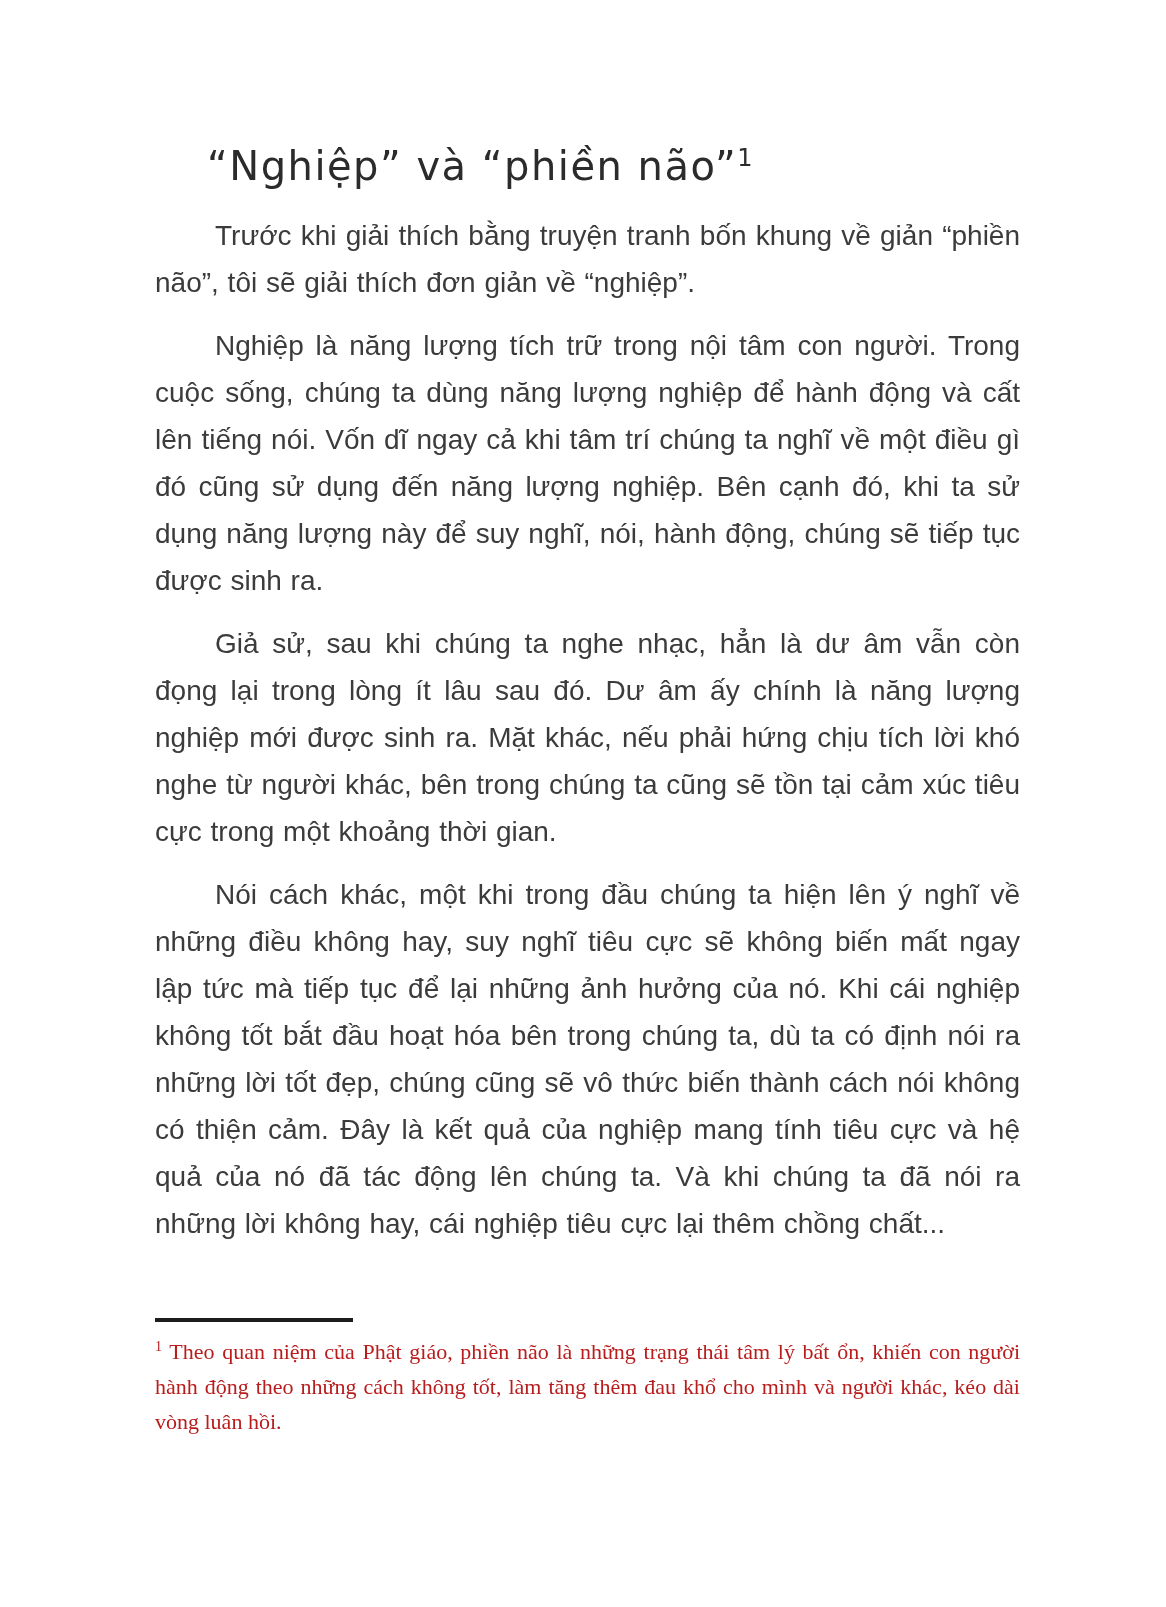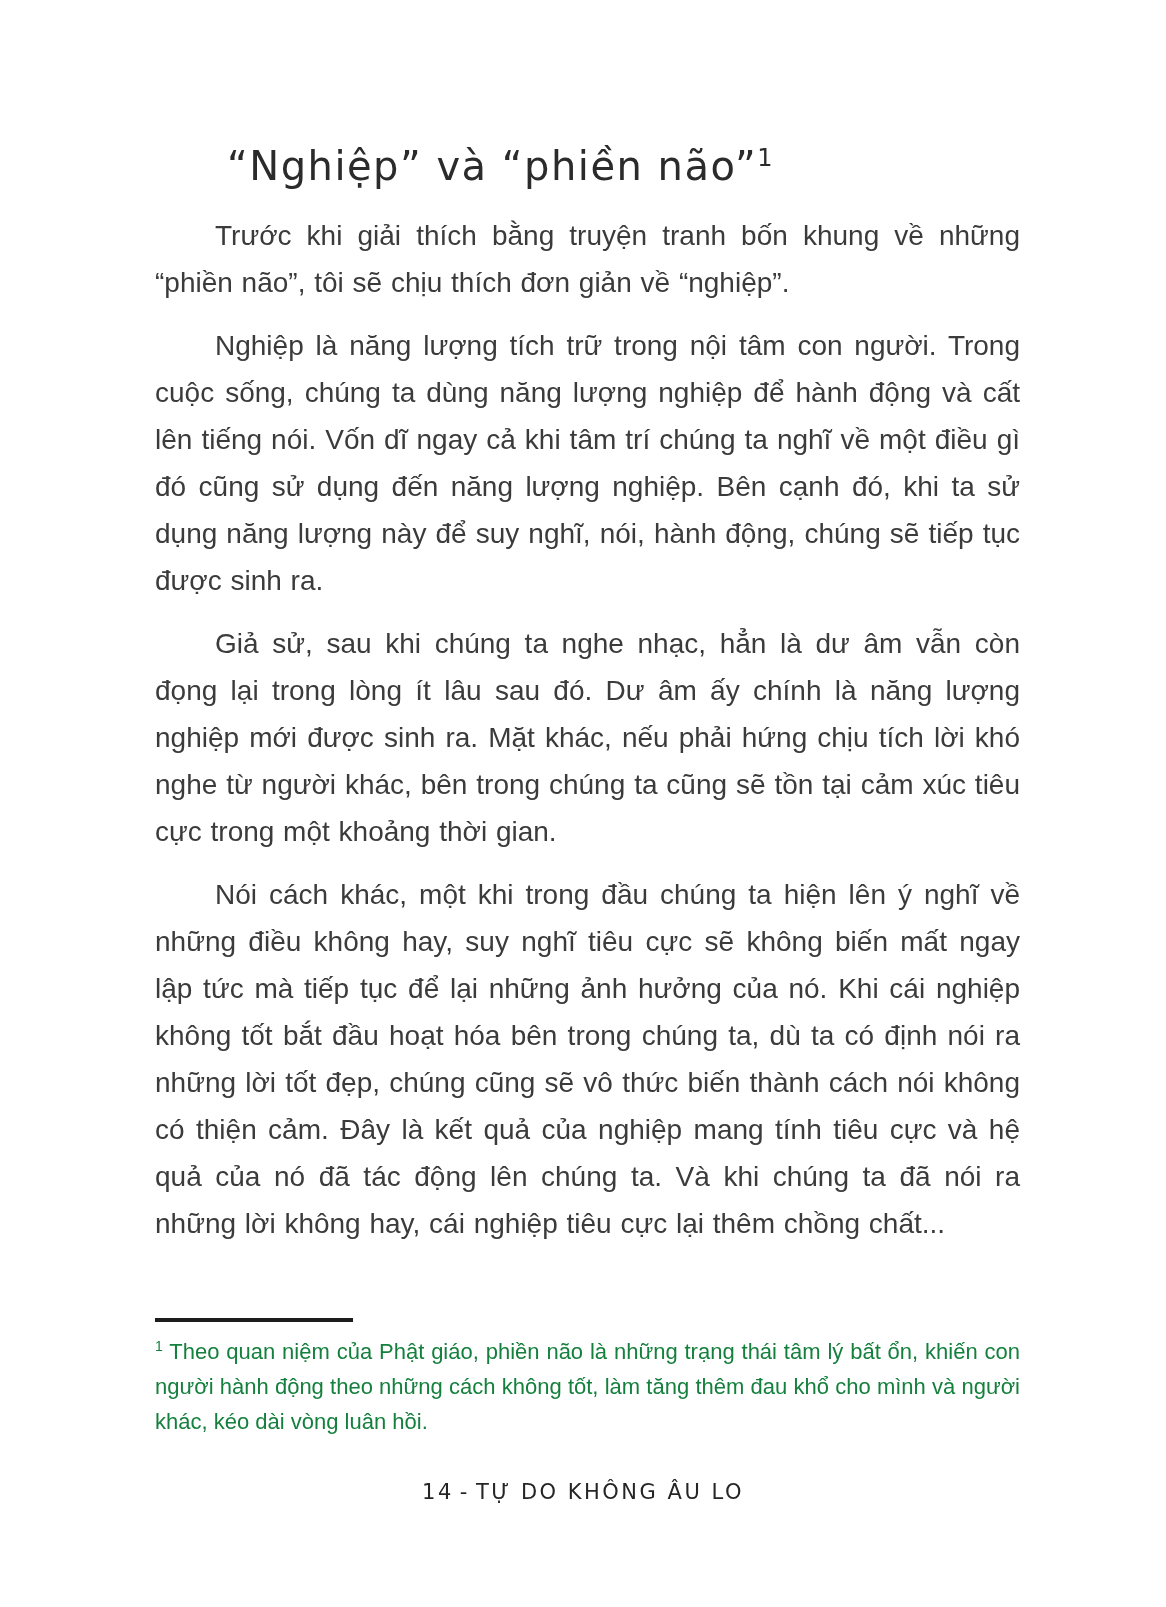--- a/index.html
+++ b/index.html
@@ -15,21 +15,21 @@
     overflow: hidden;
     font-family: "Liberation Sans", sans-serif;
   }
   .content {
     position: absolute;
     top: 0;
     left: 155px;
     width: 865px;
   }
   .chapter-heading {
-    margin: 142px 0 22px 72px;
+    margin: 142px 0 22px 52px;
     font-family: "DejaVu Sans", sans-serif;
     font-size: 40px;
     line-height: 48px;
     font-weight: 500;
     letter-spacing: 1.5px;
     color: #2b2b2b;
     white-space: nowrap;
   }
   .chapter-heading sup {
     font-size: 24px;
@@ -56,21 +56,22 @@
     width: 198px;
     height: 4px;
     background: #1d1d1d;
     margin: 0 0 12px 0;
   }
   .footnote-text {
     margin: 0;
     font-size: 22px;
     line-height: 35px;
     text-align: justify;
-    color: #15803d;
+    color: #b91c1c;
+    font-family: Liberation Serif, serif;
   }
   .footnote-text sup {
     font-size: 14px;
     line-height: 0;
   }
   .page-footer {
     position: absolute;
     top: 1480px;
     left: 0;
     width: 1166px;
@@ -86,30 +87,27 @@
   }
 </style>
 </head>
 <body>
 
 <div class="page">
   <div class="content">
 
     <h1 class="chapter-heading"><span>“Nghiệp” và “phiền não”</span><sup>1</sup></h1>
 
-    <p class="body-para">Trước khi giải thích bằng truyện tranh bốn khung về những “phiền não”, tôi sẽ chịu thích đơn giản về “nghiệp”.</p>
+    <p class="body-para">Trước khi giải thích bằng truyện tranh bốn khung về giản “phiền não”, tôi sẽ giải thích đơn giản về “nghiệp”.</p>
 
     <p class="body-para">Nghiệp là năng lượng tích trữ trong nội tâm con người. Trong cuộc sống, chúng ta dùng năng lượng nghiệp để hành động và cất lên tiếng nói. Vốn dĩ ngay cả khi tâm trí chúng ta nghĩ về một điều gì đó cũng sử dụng đến năng lượng nghiệp. Bên cạnh đó, khi ta sử dụng năng lượng này để suy nghĩ, nói, hành động, chúng sẽ tiếp tục được sinh ra.</p>
 
     <p class="body-para">Giả sử, sau khi chúng ta nghe nhạc, hẳn là dư âm vẫn còn đọng lại trong lòng ít lâu sau đó. Dư âm ấy chính là năng lượng nghiệp mới được sinh ra. Mặt khác, nếu phải hứng chịu tích lời khó nghe từ người khác, bên trong chúng ta cũng sẽ tồn tại cảm xúc tiêu cực trong một khoảng thời gian.</p>
 
     <p class="body-para">Nói cách khác, một khi trong đầu chúng ta hiện lên ý nghĩ về những điều không hay, suy nghĩ tiêu cực sẽ không biến mất ngay lập tức mà tiếp tục để lại những ảnh hưởng của nó. Khi cái nghiệp không tốt bắt đầu hoạt hóa bên trong chúng ta, dù ta có định nói ra những lời tốt đẹp, chúng cũng sẽ vô thức biến thành cách nói không có thiện cảm. Đây là kết quả của nghiệp mang tính tiêu cực và hệ quả của nó đã tác động lên chúng ta. Và khi chúng ta đã nói ra những lời không hay, cái nghiệp tiêu cực lại thêm chồng chất...</p>
   </div>
 
   <div class="footnote">
     <div class="footnote-rule"></div>
     <p class="footnote-text"><sup>1</sup> <span>Theo quan niệm của Phật giáo, phiền não là những trạng thái tâm lý bất ổn, khiến con người hành động theo những cách không tốt, làm tăng thêm đau khổ cho mình và người khác, kéo dài vòng luân hồi.</span></p>
   </div>
 
-  <div class="page-footer">
-    <span>14</span><span class="sep">-</span><span>TỰ DO KHÔNG ÂU LO</span>
-  </div>
 </div>
 
 </body></html>

